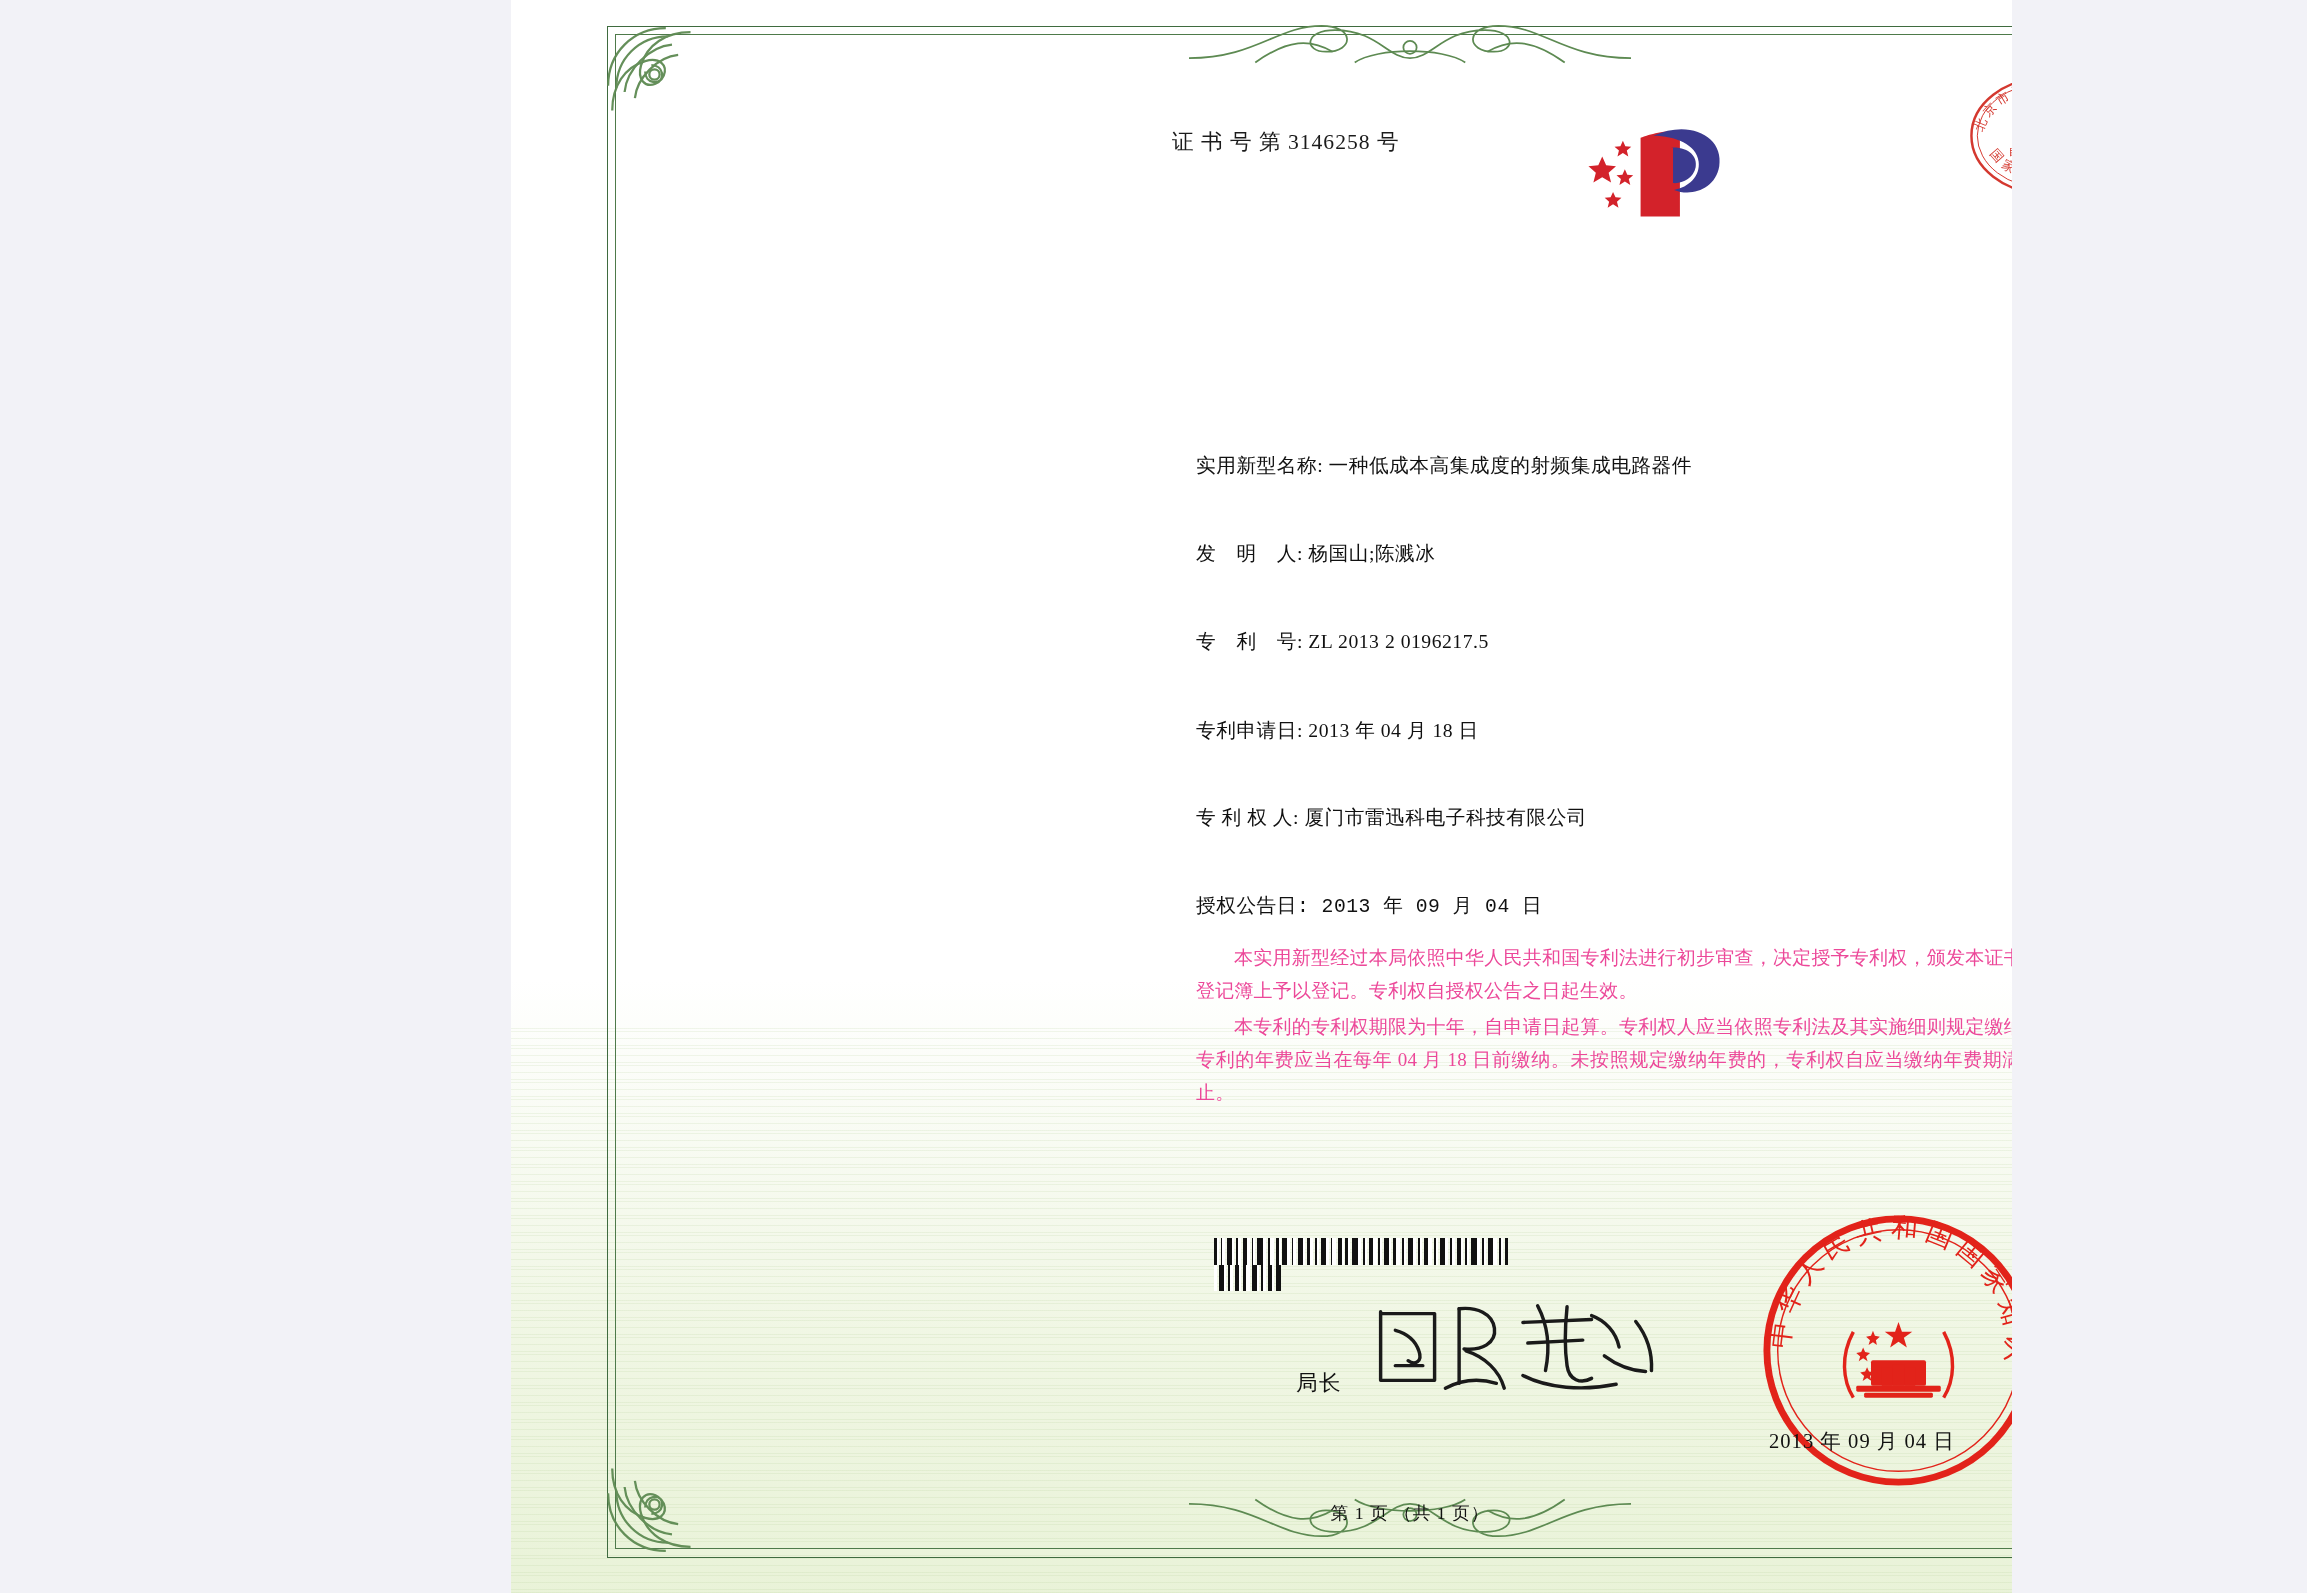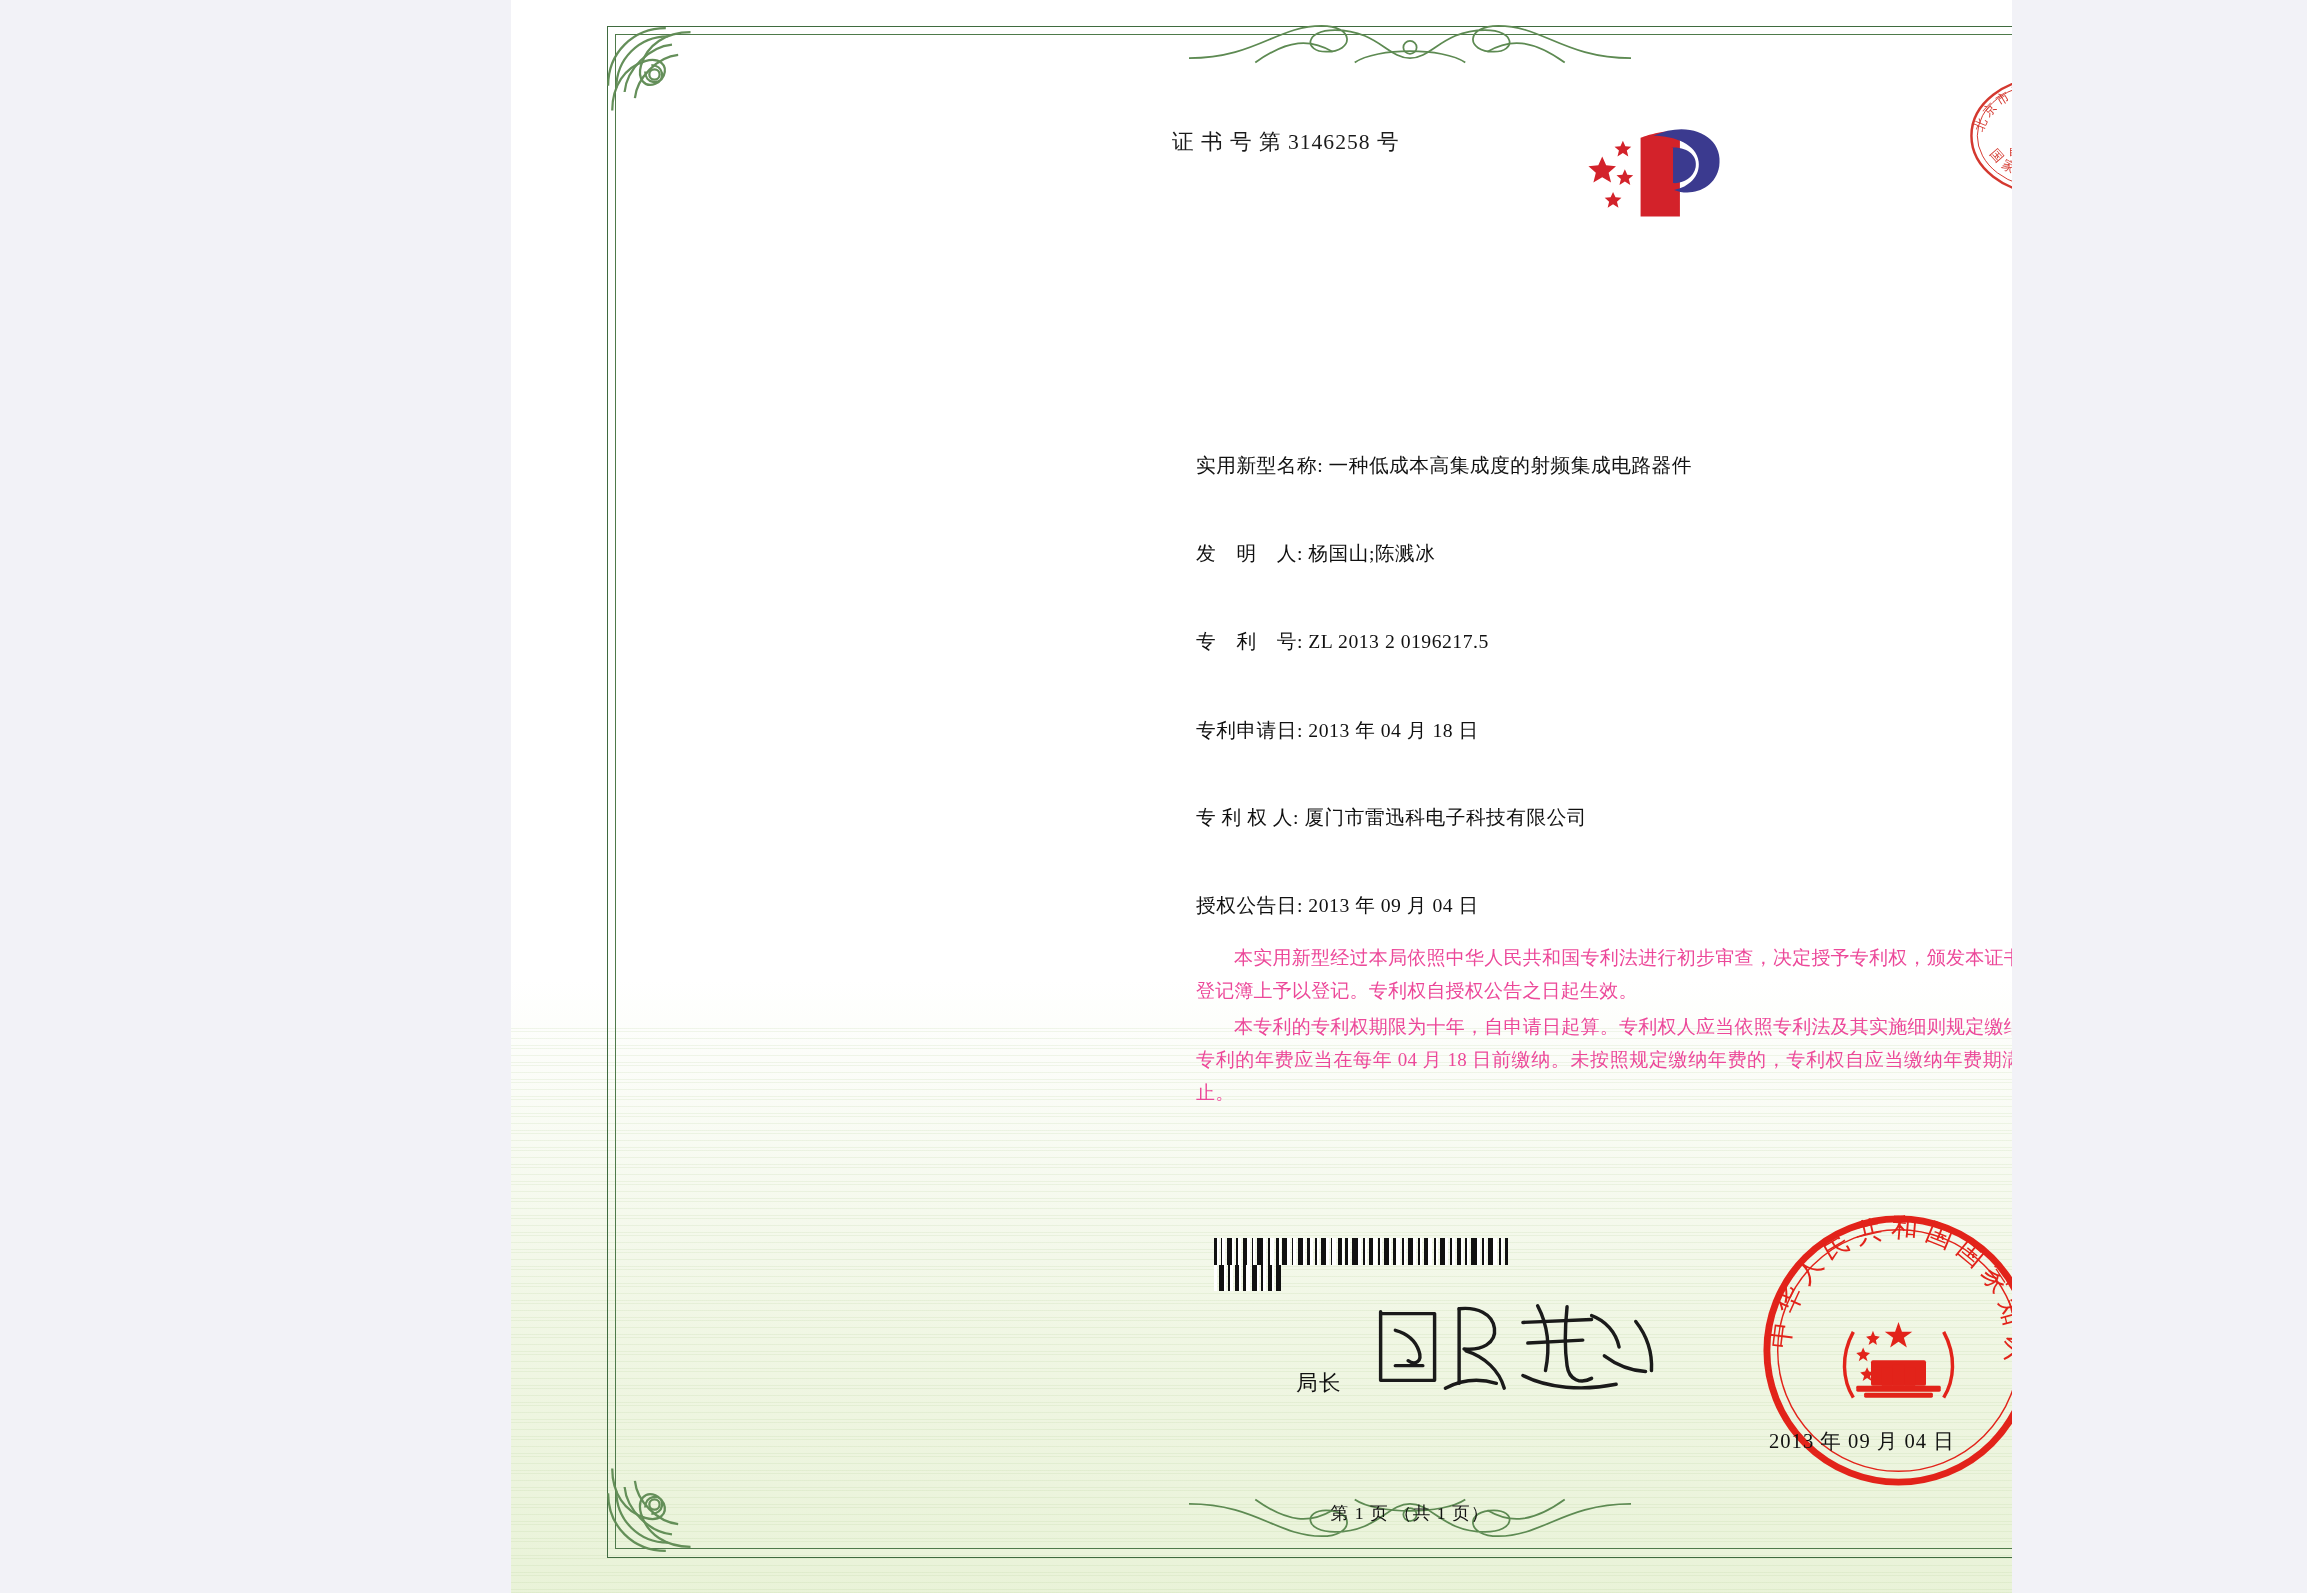--- a/index.html
+++ b/index.html
@@ -140,21 +140,21 @@
     letter-spacing: 0.5px;
   }
   .field .lbl { display: inline-block; }
   .field .val { display: inline-block; }
 
   .f1 { top: 452px; }
   .f2 { top: 540px; }
   .f3 { top: 628px; }
   .f4 { top: 717px; }
   .f5 { top: 804px; }
-  .f6 { top: 892px; }
+  .f6 { top: 892px; font-family: Liberation Mono, monospace; }
 
   
   .para {
     position: absolute;
     left: 685px;
     width: 904px;
     font-size: 19px;
     line-height: 33px;
     color: #ec4899;
     text-align: justify;

